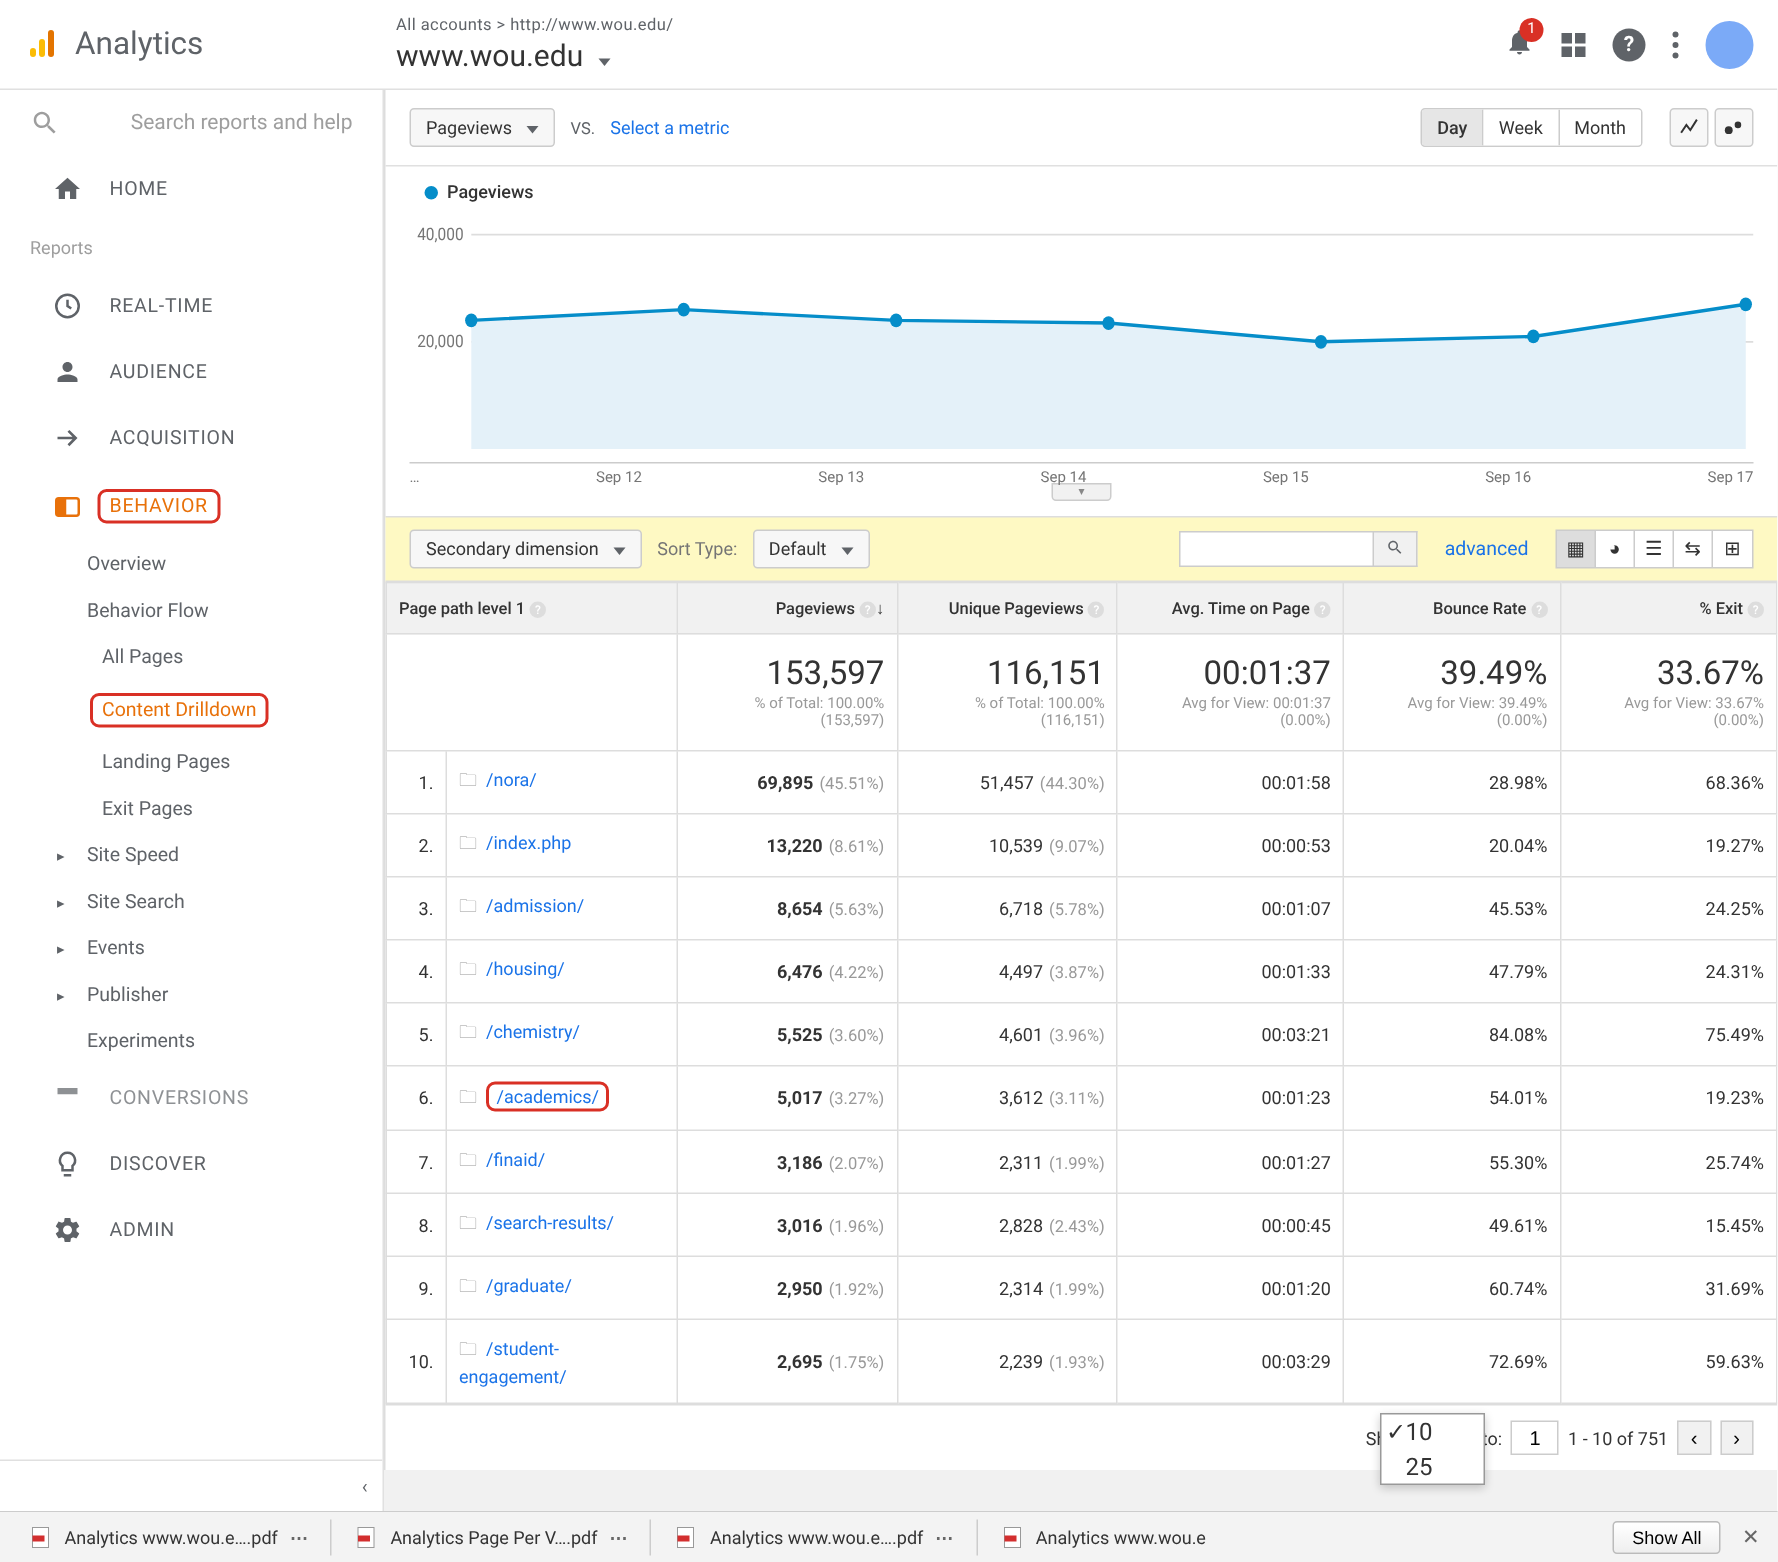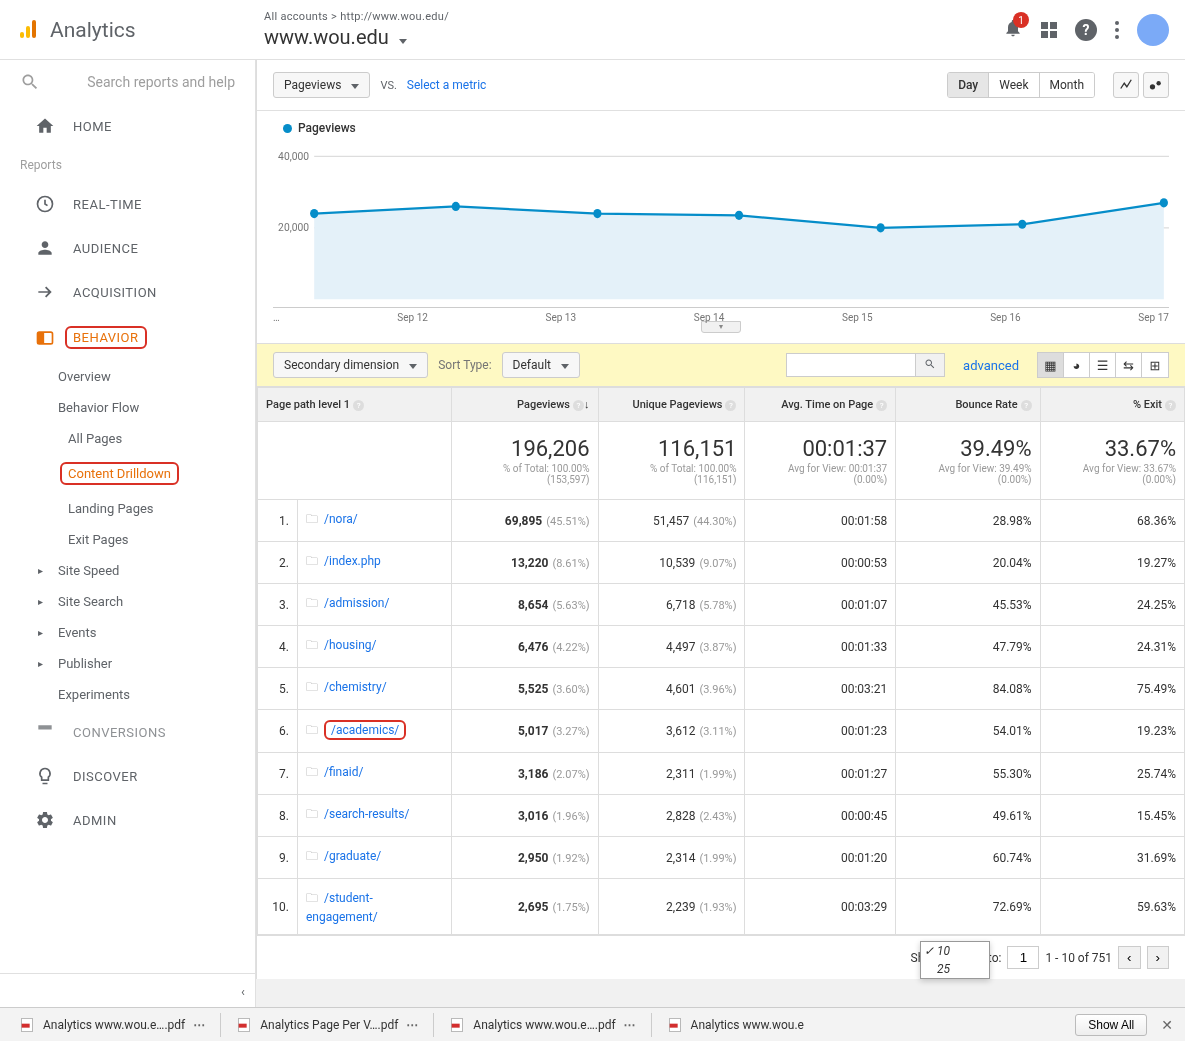--- a/index.html
+++ b/index.html
@@ -88,21 +88,21 @@
 .summary-sub { font-size: 10px; color: #999; margin-top: 2px; }
 .pct-text { color: #999; font-size: 11px; margin-left: 4px; }
 .row-highlight { border: 2px solid #d93025; border-radius: 6px; padding: 1px 5px; display: inline-block; }
 .help-dot { display: inline-block; width: 11px; height: 11px; border-radius: 50%; background: #ddd; color: #fff; font-size: 8px; text-align: center; line-height: 11px; margin-left: 3px; }
 
 
 .pagination-row { padding: 10px 16px; display: flex; justify-content: flex-end; align-items: center; gap: 6px; font-size: 12px; border-top: 1px solid #ddd; position: relative; }
 .page-input { width: 32px; border: 1px solid #ccc; padding: 3px; text-align: center; }
 .pag-btn { border: 1px solid #ccc; background: #f1f1f1; padding: 3px 8px; cursor: pointer; }
 .dropdown-open { position: absolute; background: #fff; border: 1px solid #999; box-shadow: 0 2px 6px rgba(0,0,0,0.2); width: 70px; right: 195px; top: 5px; z-index: 100; }
-.dropdown-open .opt { padding: 2px 16px; font-size: 12px; cursor: pointer; font-style: italic; }
+.dropdown-open .opt { padding: 2px 16px; font-size: 16px; cursor: pointer; }
 .dropdown-open .opt.check::before { content: '✓'; position: absolute; margin-left: -13px; }
 
 
 .taskbar { height: 34px; background: #f3f3f3; border-top: 1px solid #ccc; display: flex; align-items: center; padding: 0 8px; gap: 4px; position: fixed; bottom: 0; left: 0; right: 0; }
 .task-item { display: flex; align-items: center; gap: 8px; padding: 4px 10px; border: 1px solid transparent; border-radius: 3px; font-size: 12px; min-width: 200px; cursor: pointer; }
 .pdf-icon { width: 16px; height: 16px; }
 .dots-h { color: #666; font-weight: bold; }
 .task-right { margin-left: auto; display: flex; align-items: center; gap: 10px; }
 .show-all { border: 1px solid #bbb; background: linear-gradient(#fff,#eee); padding: 3px 12px; border-radius: 3px; font-size: 12px; cursor: pointer; }
 .close-x { font-size: 14px; color: #666; cursor: pointer; padding: 0 4px; }
@@ -323,21 +323,21 @@
             <th class="num-col"><span>Unique Pageviews</span><span class="help-dot">?</span></th>
             <th class="num-col"><span>Avg. Time on Page</span><span class="help-dot">?</span></th>
             <th class="num-col"><span>Bounce Rate</span><span class="help-dot">?</span></th>
             <th class="num-col"><span>% Exit</span><span class="help-dot">?</span></th>
           </tr>
         </thead>
         <tbody id="table-body">
           <tr class="summary-row">
             <td colspan="2"></td>
             <td class="num-col">
-                <div class="summary-big">196,206</div>
+                <div class="summary-big">153,597</div>
                 <div class="summary-sub">% of Total: 100.00% (153,597)</div>
               </td>
             <td class="num-col">
                 <div class="summary-big">116,151</div>
                 <div class="summary-sub">% of Total: 100.00% (116,151)</div>
               </td>
             <td class="num-col">
                 <div class="summary-big">00:01:37</div>
                 <div class="summary-sub">Avg for View: 00:01:37 (0.00%)</div>
               </td>

